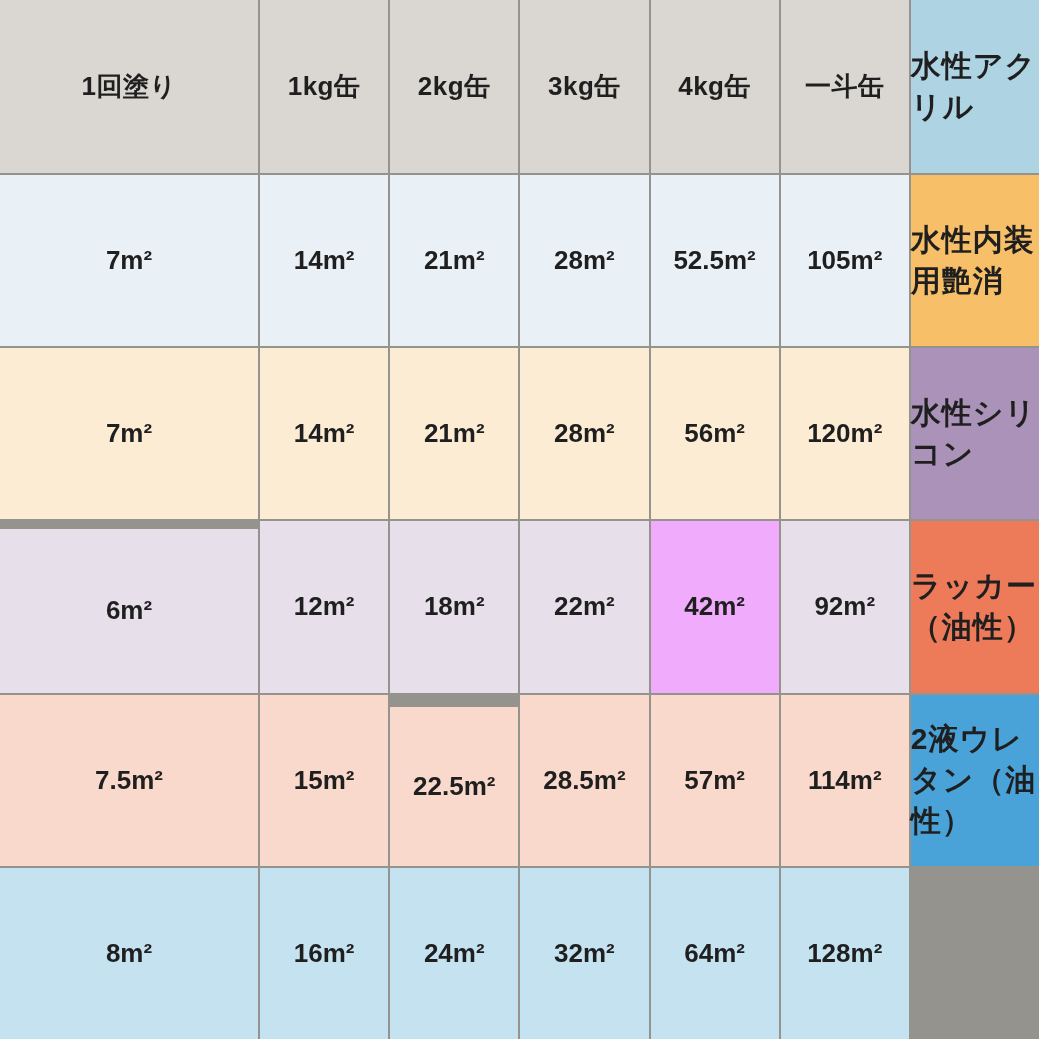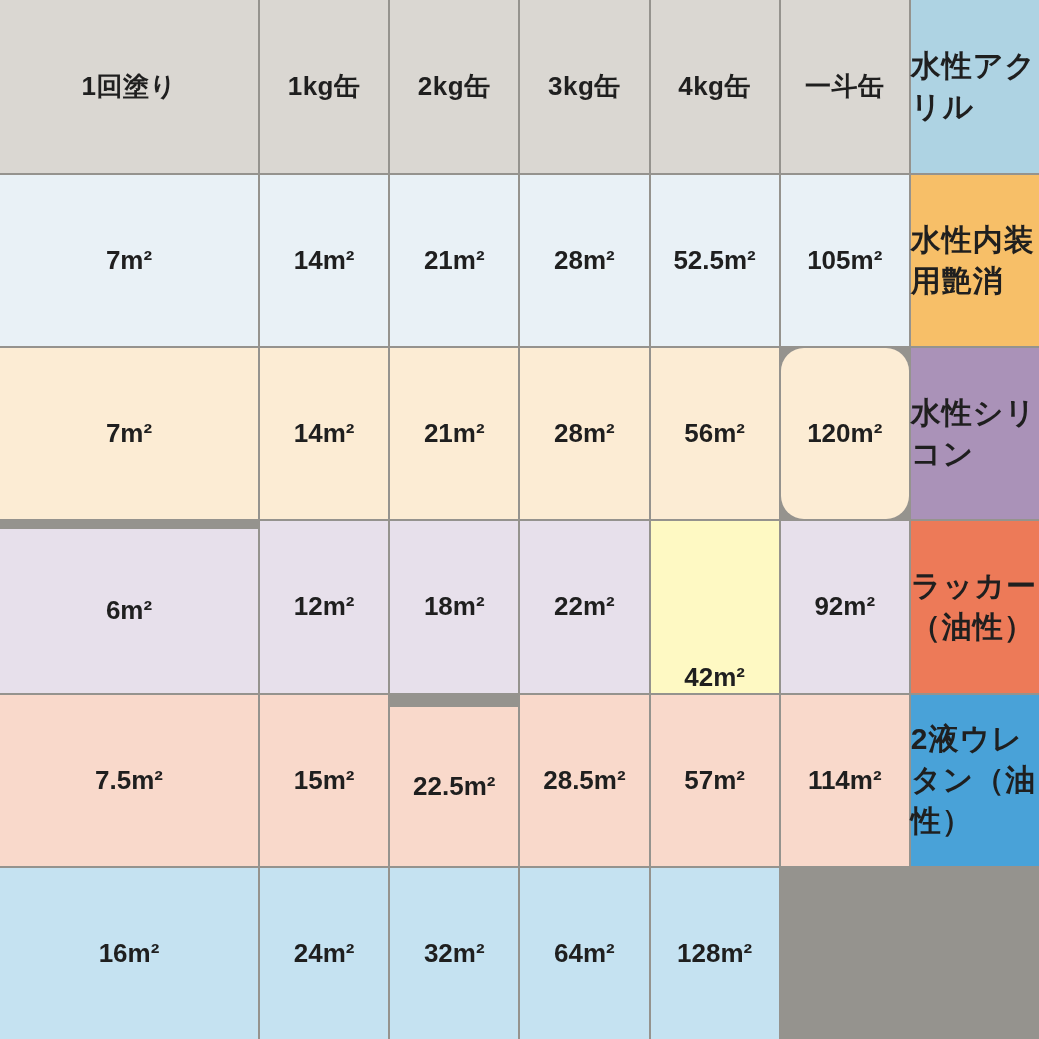--- a/index.html
+++ b/index.html
@@ -98,40 +98,40 @@
     </div>
   <div class="cell value-cell" style="background: rgb(252, 236, 212);">
       <span>21m²</span>
     </div>
   <div class="cell value-cell" style="background: rgb(252, 236, 212);">
       <span>28m²</span>
     </div>
   <div class="cell value-cell" style="background: rgb(252, 236, 212);">
       <span>56m²</span>
     </div>
-  <div class="cell value-cell" style="background: rgb(252, 236, 212); border-radius: 23px;">
+  <div class="cell value-cell" style="background: rgb(252, 236, 212);">
       <span>120m²</span>
     </div>
 
   <div class="cell row-label" style="background: rgb(170, 146, 184);">
     <span>水性シリコン</span>
   </div>
   <div class="cell value-cell" style="background: rgb(231, 224, 235); margin-top: 8px;">
       <span>6m²</span>
     </div>
   <div class="cell value-cell" style="background: rgb(231, 224, 235);">
       <span>12m²</span>
     </div>
   <div class="cell value-cell" style="background: rgb(231, 224, 235);">
       <span>18m²</span>
     </div>
   <div class="cell value-cell" style="background: rgb(231, 224, 235);">
       <span>22m²</span>
     </div>
-  <div class="cell value-cell" style="background: #fef9c3; align-items: flex-end;">
+  <div class="cell value-cell" style="background: #f0abfc;">
       <span>42m²</span>
     </div>
   <div class="cell value-cell" style="background: rgb(231, 224, 235);">
       <span>92m²</span>
     </div>
 
   <div class="cell row-label" style="background: rgb(237, 122, 88);">
     <span>ラッカー（油性）</span>
   </div>
   <div class="cell value-cell" style="background: rgb(249, 217, 203);">
@@ -150,20 +150,23 @@
       <span>57m²</span>
     </div>
   <div class="cell value-cell" style="background: rgb(249, 217, 203);">
       <span>114m²</span>
     </div>
 
   <div class="cell row-label" style="background: rgb(73, 162, 216);">
     <span>2液ウレタン（油性）</span>
   </div>
   <div class="cell value-cell" style="background: rgb(197, 226, 241);">
+      <span>8m²</span>
+    </div>
+  <div class="cell value-cell" style="background: rgb(197, 226, 241);">
       <span>16m²</span>
     </div>
   <div class="cell value-cell" style="background: rgb(197, 226, 241);">
       <span>24m²</span>
     </div>
   <div class="cell value-cell" style="background: rgb(197, 226, 241);">
       <span>32m²</span>
     </div>
   <div class="cell value-cell" style="background: rgb(197, 226, 241);">
       <span>64m²</span>

